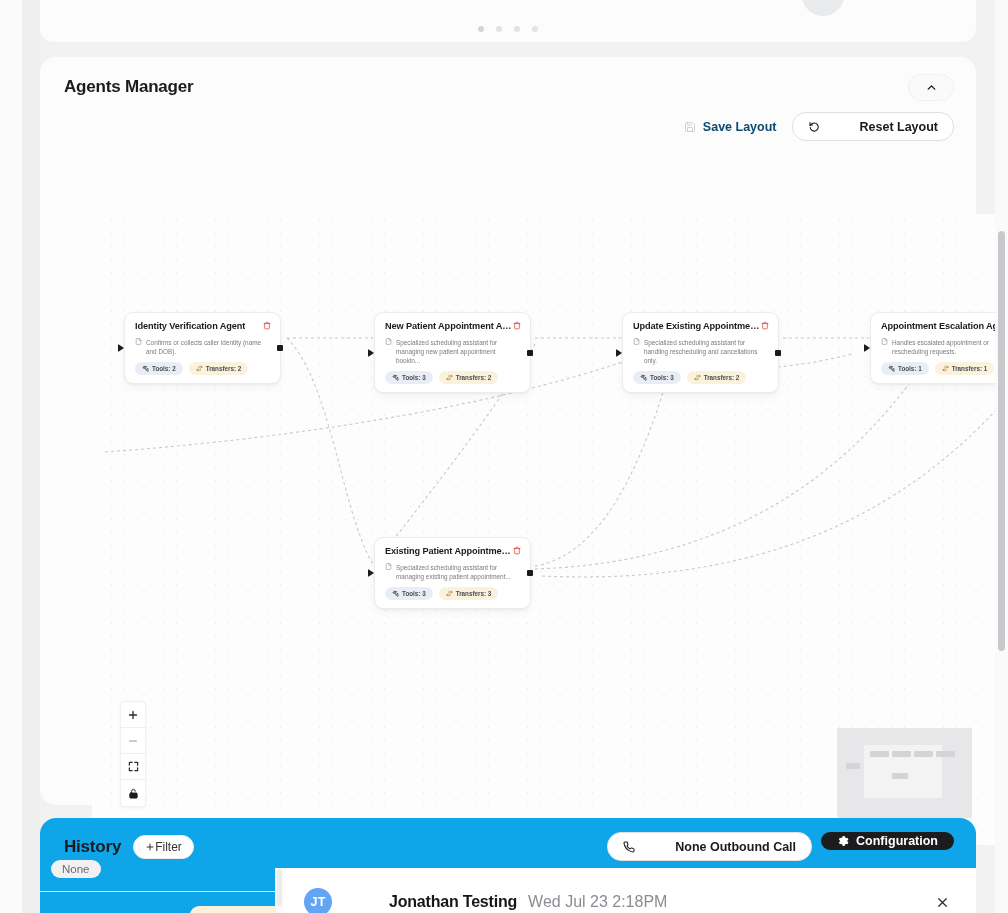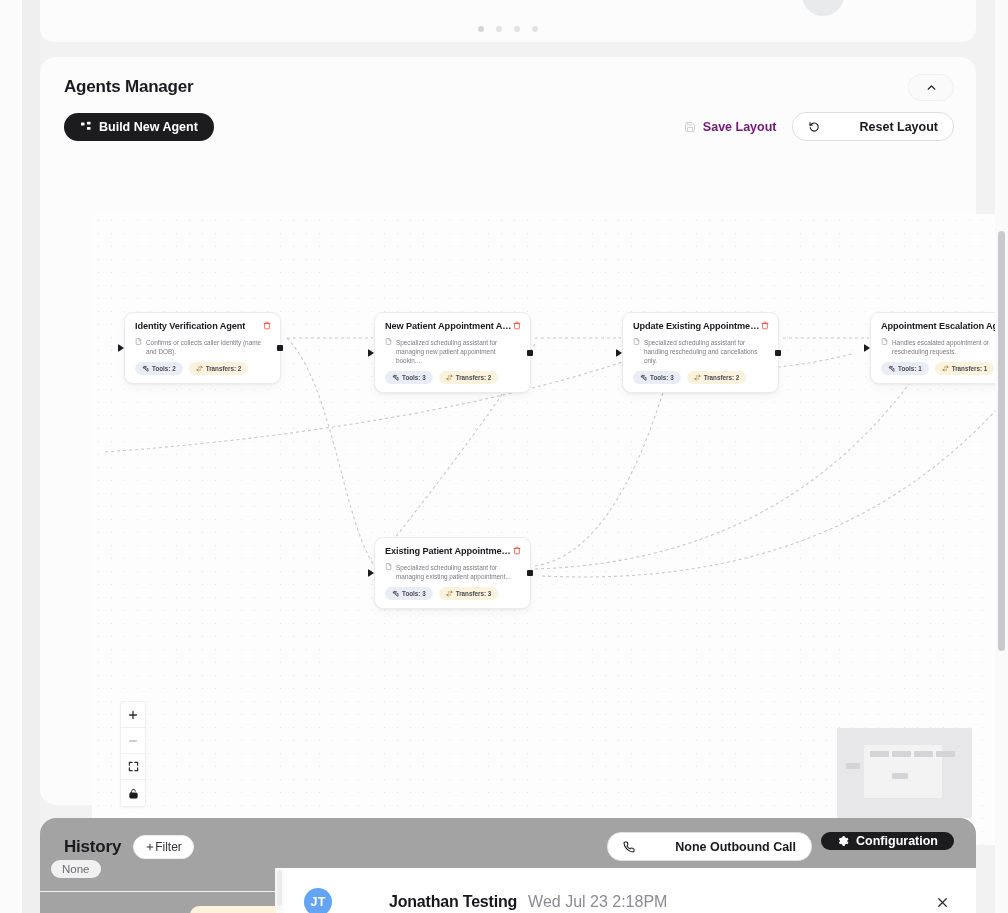--- a/index.html
+++ b/index.html
@@ -70,21 +70,21 @@
     display: flex; align-items: center;
   }
   .btn {
     display: inline-flex; align-items: center; gap: 7px;
     height: 28px; padding: 0 14px; border-radius: 14px;
     font-size: 12.5px; cursor: pointer; white-space: nowrap;
     border: 1px solid transparent; background: none;
     font-family: "Liberation Sans", sans-serif;
   }
   .btn-dark { background: #1c1c1e; color: #fff; font-weight: 600; padding: 0 15px; }
-  .btn-ghost-disabled { color: #701a75; font-weight: 600; cursor: default; }
+  .btn-ghost-disabled { color: #0c4a6e; font-weight: 600; cursor: default; }
   .btn-outline {
     border: 1px solid #dfdfe2; color: #1b1b1f; font-weight: 600;
     background: #fff; padding: 0 15px; height: 29px; gap: 40px;
   }
   .spacer { flex: 1; }
 
   
   .canvas {
     position: absolute; left: 52px; top: 157px; width: 912px; height: 631px;
     background-color: #fdfdfd;
@@ -166,21 +166,21 @@
   }
   .mm-view {
     position: absolute; left: 27px; top: 17px; width: 78px; height: 53px;
     background: #f3f3f4;
   }
   .mm-node { position: absolute; background: #d4d4d7; border-radius: 1px; }
 
   
   .history {
     position: absolute; left: 40px; top: 818px; width: 936px; height: 95px;
-    background: #a3a3a3; border-radius: 16px 16px 0 0; overflow: hidden;
+    background: #0ea5e9; border-radius: 16px 16px 0 0; overflow: hidden;
   }
   .history-head {
     display: flex; align-items: center; padding: 14px 22px 0 24px;
   }
   .history-title {
     font-size: 17px; font-weight: 700; color: #1b1b1f; letter-spacing: -0.2px;
     margin-right: 12px;
   }
   .filter-chip {
     display: inline-flex; align-items: center; 
@@ -268,28 +268,20 @@
     <div class="panel-head">
       <div class="panel-title">Agents Manager</div>
 
       <div class="collapse-btn">
         <svg width="13" height="13" viewBox="0 0 24 24" fill="none" stroke="#1b1b1f" stroke-width="2.6" stroke-linecap="round" stroke-linejoin="round">
           <polyline points="6 15 12 9 18 15"></polyline>
         </svg>
       </div>
 
       <div class="toolbar">
-        <button class="btn btn-dark">
-          <svg width="12" height="12" viewBox="0 0 24 24" fill="#ffffff">
-            <rect x="2" y="3" width="7" height="6" rx="1"></rect>
-            <rect x="14" y="1.5" width="7" height="5.5" rx="1"></rect>
-            <rect x="14" y="12" width="7" height="5.5" rx="1"></rect>
-          </svg>
-          <span>Build New Agent</span>
-        </button>
 
         <div class="spacer"></div>
 
         <button class="btn btn-ghost-disabled">
           <svg width="12" height="12" viewBox="0 0 24 24" fill="none" stroke="#d2d2d5" stroke-width="2" stroke-linecap="round" stroke-linejoin="round">
             <path d="M19 21H5a2 2 0 0 1-2-2V5a2 2 0 0 1 2-2h11l5 5v11a2 2 0 0 1-2 2z"></path>
             <polyline points="17 21 17 13 7 13 7 21"></polyline>
             <polyline points="7 3 7 8 15 8"></polyline>
           </svg>
           <span>Save Layout</span>

